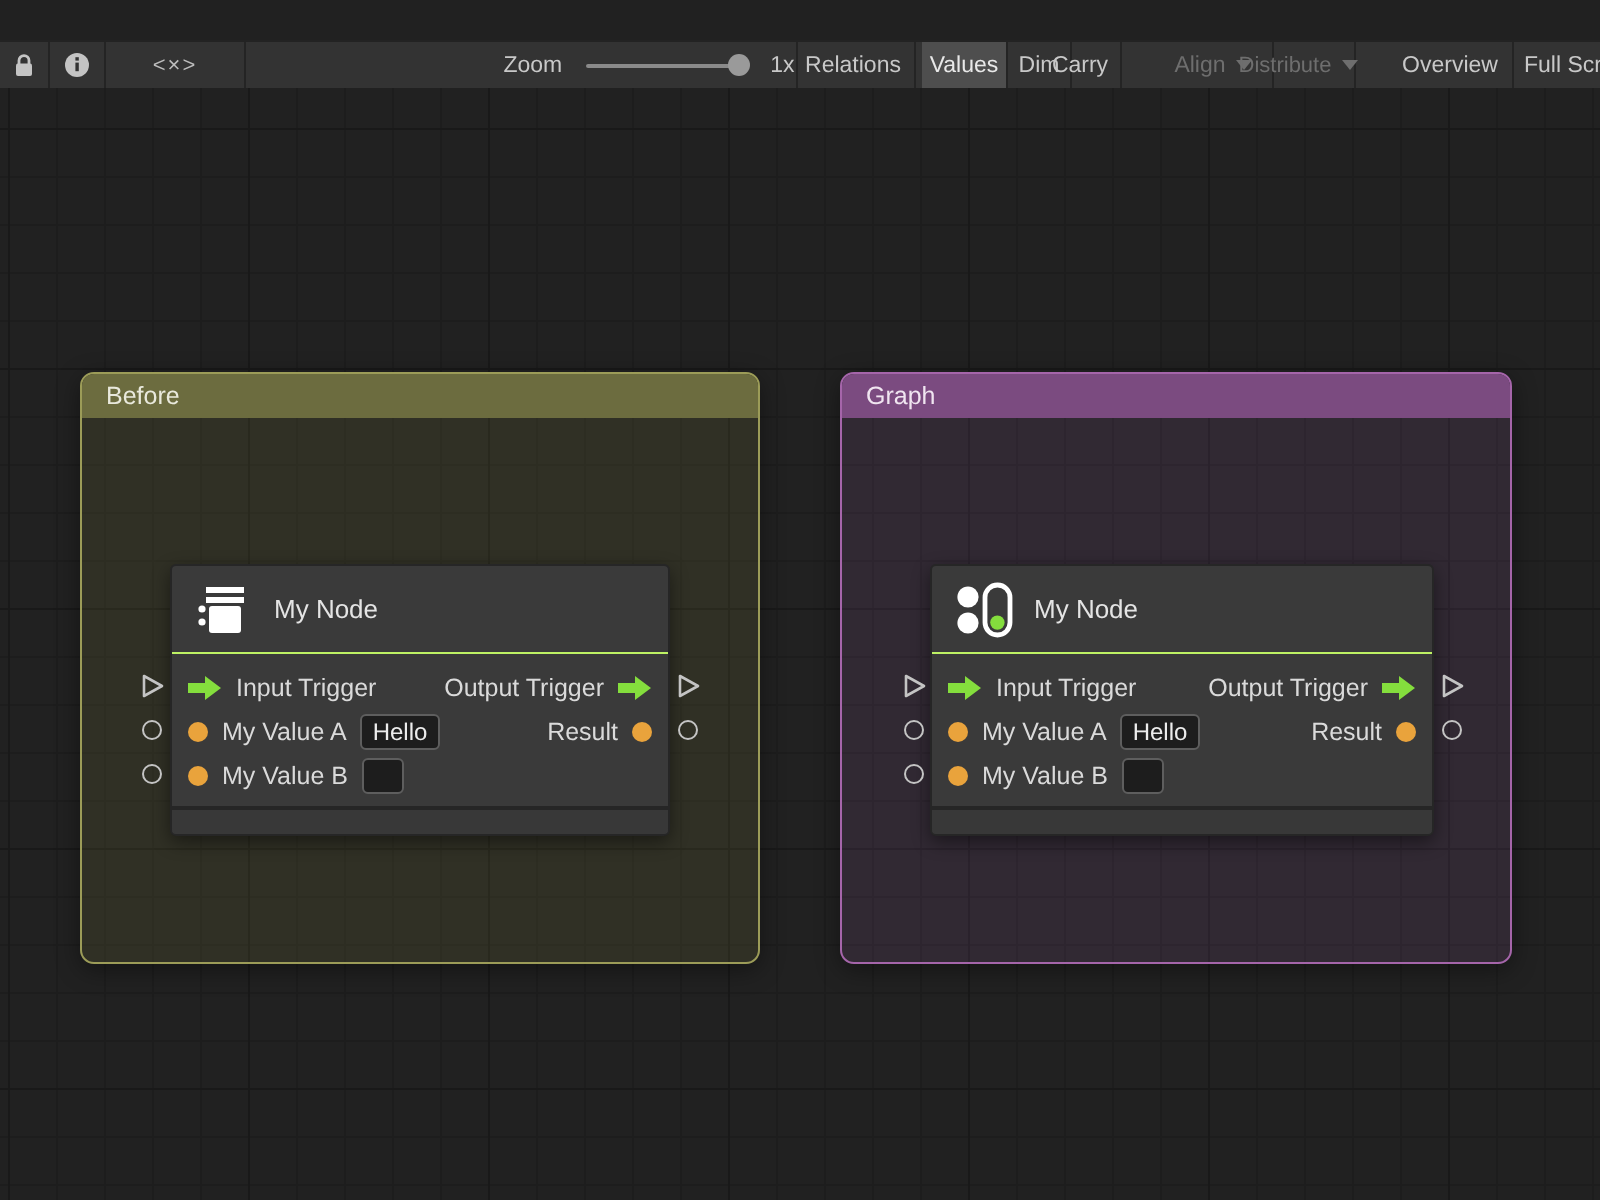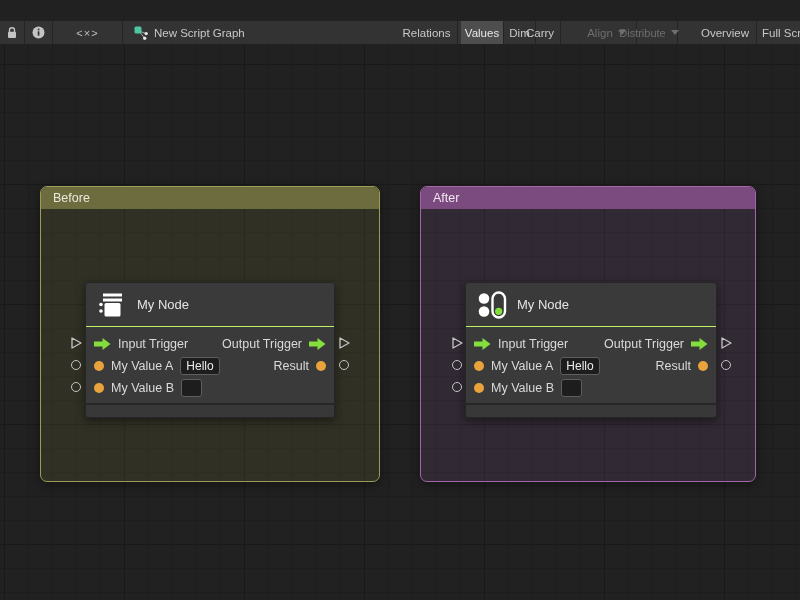--- a/index.html
+++ b/index.html
@@ -86,28 +86,27 @@
     <div class="tcell tbtn" style="left:25px;width:28px;">
       <svg width="13" height="13" viewBox="0 0 13 13">
         <circle cx="6.5" cy="6.5" r="6" fill="#c4c4c4"></circle>
         <rect x="5.7" y="5.3" width="1.7" height="4.3" fill="#333"></rect>
         <rect x="5.7" y="2.6" width="1.7" height="1.7" fill="#333"></rect>
       </svg>
     </div>
     <div class="tcell tbtn" style="left:53px;width:70px;">
       <span class="codeglyph">&lt;×&gt;</span>
     </div>
-    <div class="tcell" style="left:123px;width:128px;border-right:none;justify-content:flex-start;padding-left:11px;gap:6px;">
-      <svg width="14" height="14" viewBox="0 0 14 14">
-        <path d="M5 5 L12 7.5 M5 5 L10.5 12" stroke="#9fb0ab" stroke-width="1"></path>
-        <rect x="0.5" y="0.5" width="7" height="7" rx="1.5" fill="#4fc7a4"></rect>
-        <circle cx="12.2" cy="7.6" r="1.7" fill="#dfe5e3"></circle>
-        <circle cx="10.7" cy="12.2" r="1.7" fill="#dfe5e3"></circle>
-      </svg>
-      <span>New Script Graph</span>
+    <div class="tcell" style="left:251px;width:148px;gap:4px;">
+      <span>Zoom</span>
+      <span class="slider">
+        <span class="track"></span>
+        <span class="handle"></span>
+      </span>
+      <span>1x</span>
     </div>
 
     <div class="tcell tbtn" style="left:396px;width:62px;">
       <span>Relations</span>
     </div>
     <div class="tcell tbtn selected" style="left:461px;width:43px;">
       <span>Values</span>
     </div>
     <div class="tcell tbtn" style="left:504px;width:32px;">
       <span>Dim</span>
@@ -134,21 +133,21 @@
   <div class="canvas">
 
     <div class="group before">
       <div class="group-header">
         <span>Before</span>
       </div>
     </div>
 
     <div class="group after">
       <div class="group-header">
-        <span>After</span>
+        <span>Graph</span>
       </div>
     </div>
 
     <div class="node" style="left:85px;top:238px;width:250px;">
       <div class="node-header">
         <svg width="30" height="30" viewBox="0 0 30 30">
           <rect x="6" y="3.5" width="19" height="3" fill="#fff"></rect>
           <rect x="6" y="8.5" width="19" height="3" fill="#fff"></rect>
           <rect x="7.5" y="13" width="16" height="13.5" rx="1.5" fill="#fff"></rect>
           <circle cx="4" cy="14.5" r="1.8" fill="#fff"></circle>

